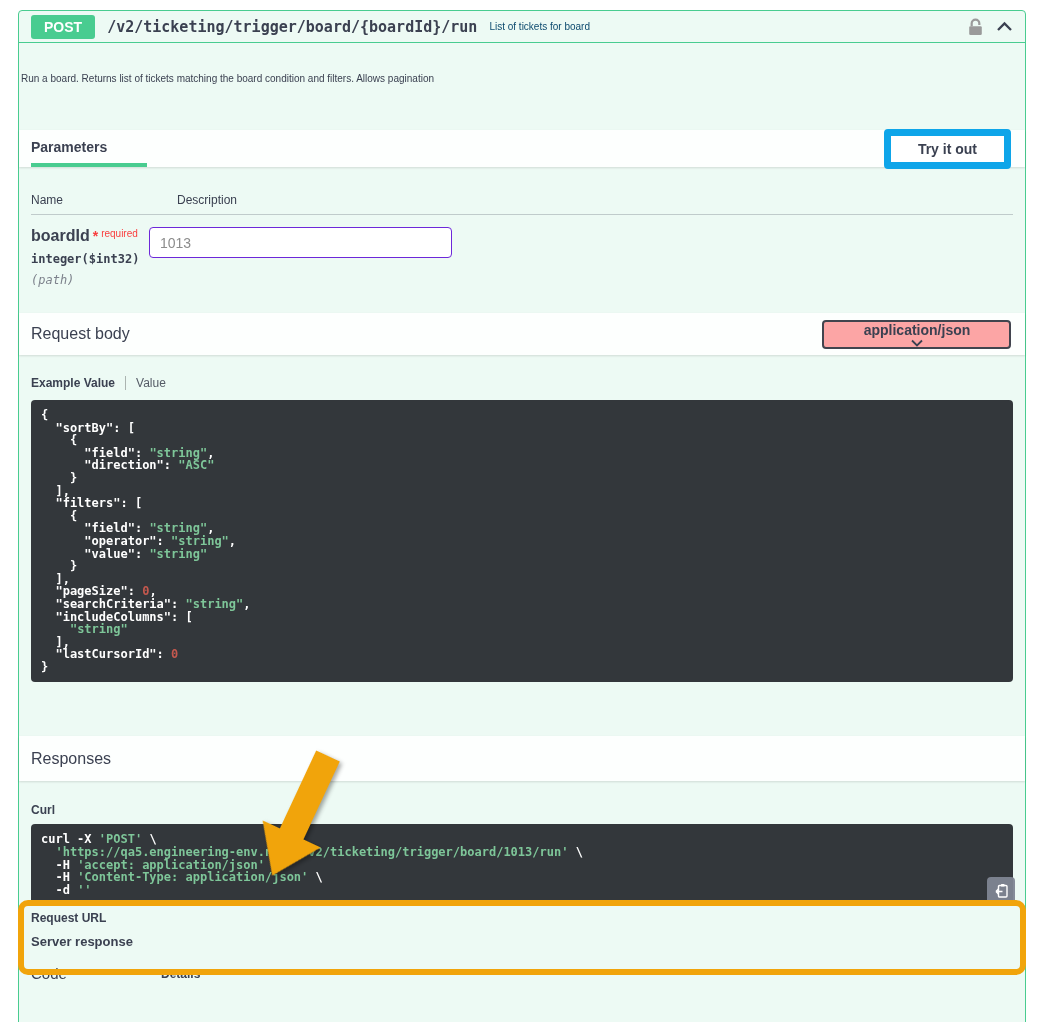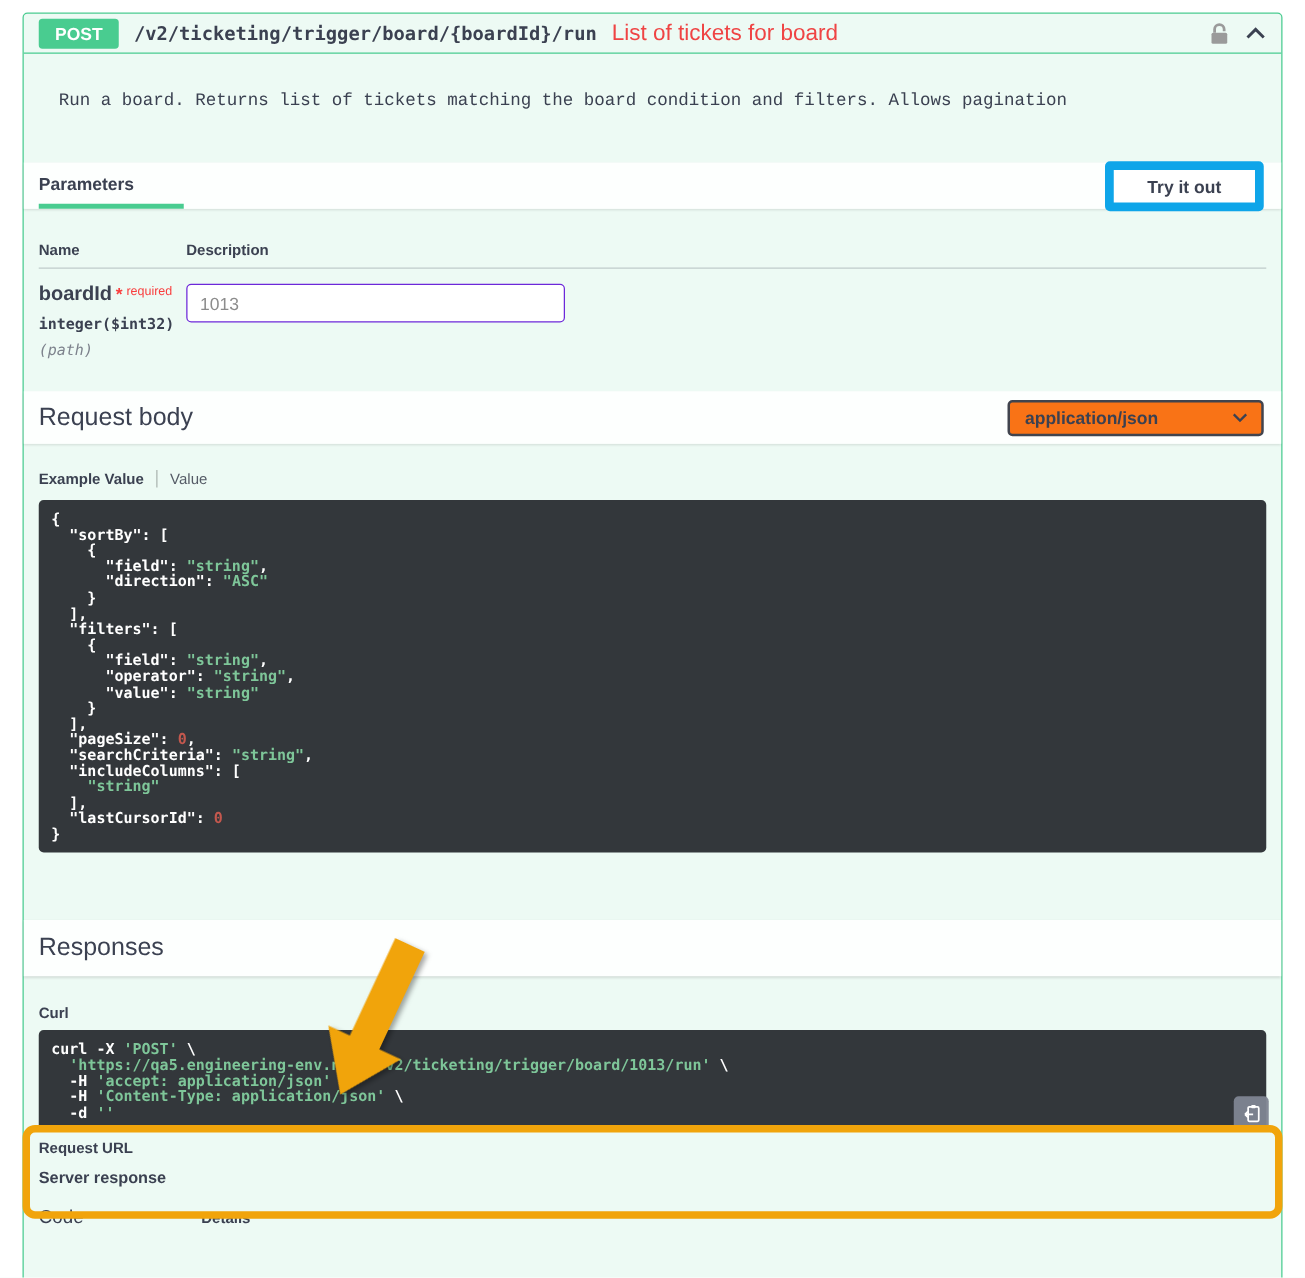--- a/index.html
+++ b/index.html
@@ -8,58 +8,58 @@
 
   .opblock { position:absolute; left:18px; top:10px; width:1008px; height:1080px;
              border:1px solid #49cc90; border-radius:4px; background:#edfaf4; }
 
   
   .opblock-header { height:32px; border-bottom:1px solid #49cc90; display:flex; align-items:center;
                     gap:12px; padding:0 12px;justify-content:center; }
   .method-badge { background:#49cc90; color:#fff; font-weight:bold; font-size:14px;
                   padding:4px 13px; border-radius:3px; min-width:62px; text-align:center; }
   .endpoint-path { font-family:"DejaVu Sans Mono", monospace; font-weight:bold; font-size:15px; color:#3b4151; }
-  .endpoint-summary { font-size:18px; color:#ef4444; }
+  .endpoint-summary { font-size:10px; color:#0c4a6e; }
   .hdr-spacer { flex:1; }
   .icon-btn { display:flex; align-items:center; justify-content:center; cursor:pointer; }
 
   
-  .op-description { height:87px; padding:30px 28px 0; font-size:14px;font-family:Liberation Mono, monospace; }
+  .op-description { height:87px; padding:30px 2px 0; font-size:10px; }
 
   
   .bar { background:rgba(255,255,255,.85); box-shadow:0 1px 2px rgba(0,0,0,.12);
          display:flex; align-items:center; padding:0 14px 0 12px; position:relative; }
   .parameters-bar { height:37px; justify-content:space-between; padding-left:0;gap:24px; }
   .param-tab { align-self:stretch; display:flex; align-items:center; margin-left:12px;
                padding-right:40px; border-bottom:4px solid #49cc90; font-weight:bold; font-size:14px; }
   .tryout-btn { background:#fff; border:7px solid #0ea5e9; border-radius:4px; color:#3b4151;
                 font-weight:bold; font-size:14px; padding:5px 27px; cursor:pointer;
                 font-family:"Liberation Sans", sans-serif; }
 
   
   .params-content { height:146px; padding:0 12px; }
-  .params-thead { display:flex; padding-top:26px; padding-bottom:7px; font-size:12px; font-weight:bold;
-                  border-bottom:1px solid rgba(59,65,81,.25); }
+  .params-thead { display:flex; padding-top:26px; padding-bottom:7px; font-size:12px; font-weight:normal;
+                  border-bottom:1px solid rgba(59,65,81,.25);gap:28px; }
   .col-name { width:118px; }
   .param-row { display:flex; padding-top:12px; }
   .param-name-cell .pname { font-size:16px; font-weight:bold; }
   .req-star { color:#f93e3e; font-size:14px; font-weight:bold; margin-left:3px; }
   .req-word { color:#f93e3e; font-size:10px; margin-left:3px; position:relative; top:-4px; }
   .ptype { font-family:"DejaVu Sans Mono", monospace; font-size:12px; font-weight:bold; margin-top:7px; }
   .ploc  { font-family:"DejaVu Sans Mono", monospace; font-size:12px; font-style:italic;
            color:#7d828c; margin-top:7px; }
   .param-input { width:303px; height:31px; border:1px solid #6d28d9; border-radius:4px; background:#fff;
                  padding:0 10px; font-size:14px; color:#8c8c8c; font-family:"Liberation Sans", sans-serif; }
 
   
   .request-body-bar { height:42px; justify-content:space-between; }
-  .bar-title { font-size:20px; }
-  .media-select { width:205px; height:29px; background:#f97316; border:2px solid #41444e; border-radius:4px;
+  .bar-title { font-size:16px; }
+  .media-select { width:189px; height:29px; background:#fca5a5; border:2px solid #41444e; border-radius:4px;
                   display:flex; align-items:center; justify-content:space-between; padding:0 11px 0 12px;
-                  font-size:14px; font-weight:bold; cursor:pointer; }
+                  font-size:14px; font-weight:bold; cursor:pointer;flex-direction:column; }
 
   .body-content { padding:19px 12px 54px; }
   .tabs-row { display:flex; align-items:flex-end; height:16px; font-size:12px; margin-bottom:10px; }
   .tab-active { font-weight:bold; color:#3b4151; cursor:pointer; }
   .tab-divider { width:1px; height:14px; background:rgba(0,0,0,.28); margin:0 10px; }
   .tab-inactive { color:#555b66; cursor:pointer; }
 
   
   .codeblock { background:#33373b; border-radius:4px; color:#fff; padding:9px 10px;
                font-family:"DejaVu Sans Mono", monospace; font-size:12px; font-weight:bold;

